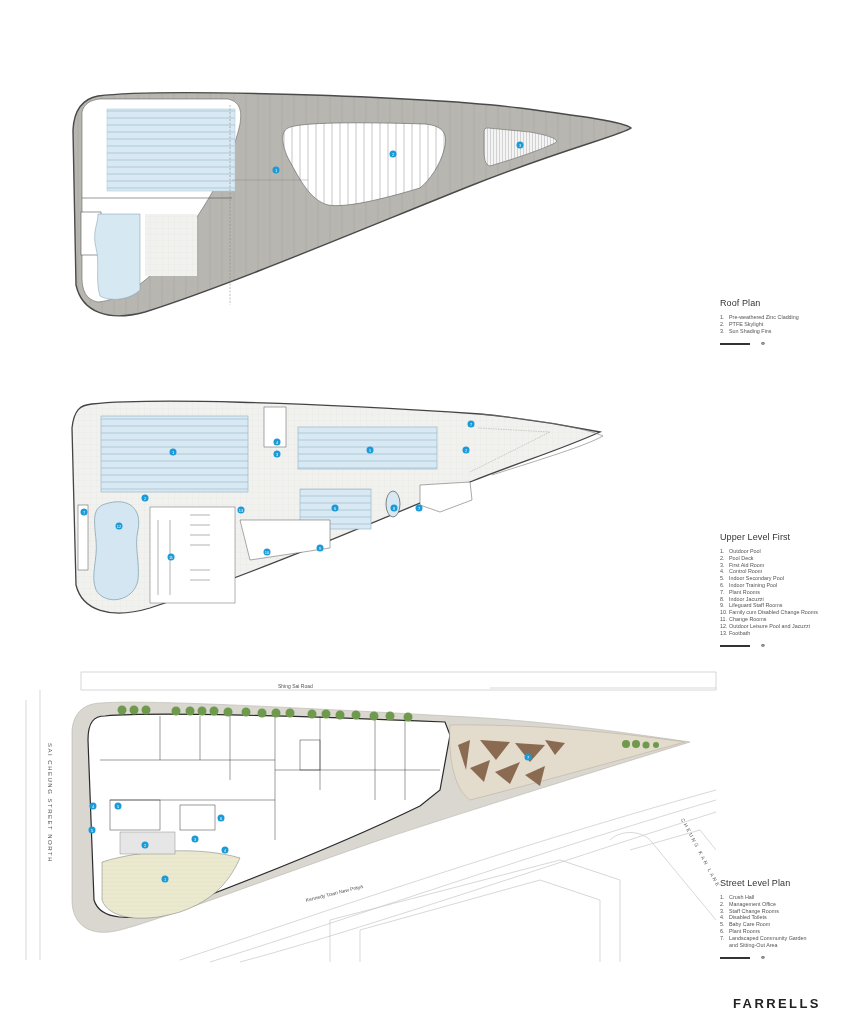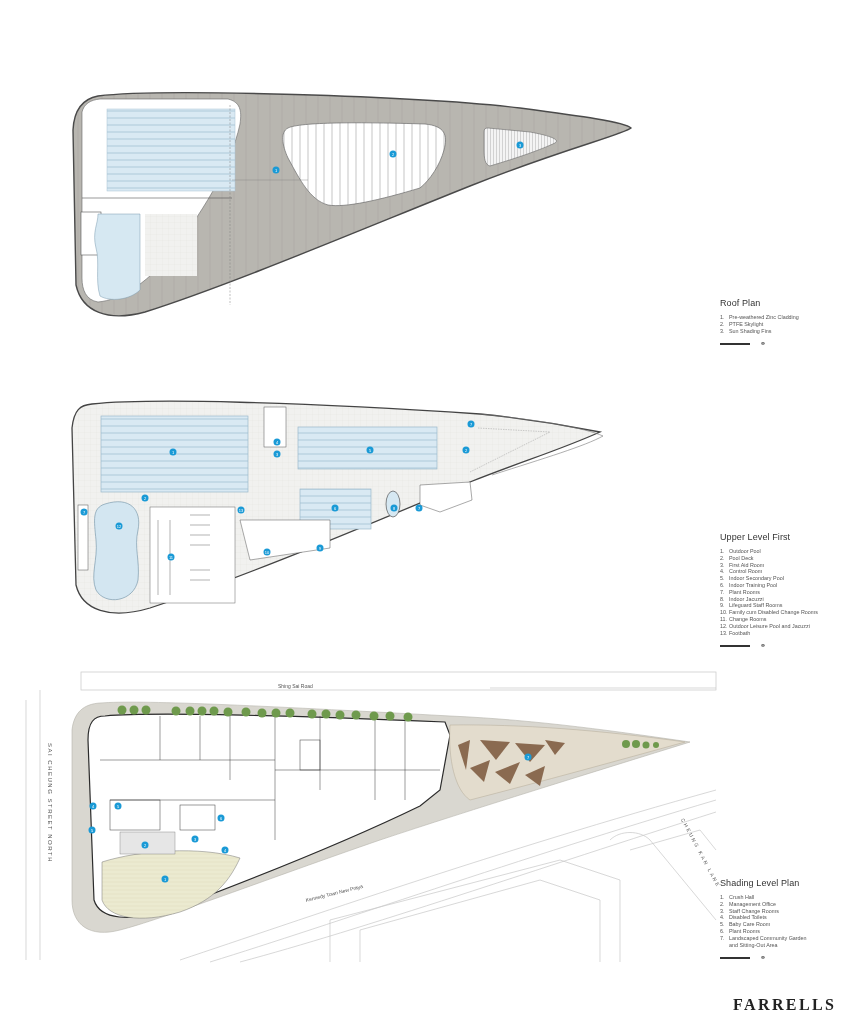--- a/index.html
+++ b/index.html
@@ -6,21 +6,21 @@
   body{width:861px;height:1024px;position:relative;overflow:hidden;font-family:"Liberation Sans",sans-serif;color:#3a3a3a;}
   .plan{position:absolute;left:0;top:0;}
   .legend{position:absolute;left:720px;width:140px;}
   .legend h2{margin:0 0 6px 0;font-size:9px;font-weight:normal;color:#333;letter-spacing:0.1px;}
   .legend ol{margin:0;padding:0;list-style:none;}
   .legend li{font-size:5.4px;line-height:6.8px;color:#555;white-space:nowrap;}
   .legend li .n{display:inline-block;width:9px;}
   .scale{margin-top:6px;display:flex;align-items:center;gap:10px;}
   .scale .bar{width:30px;height:2px;background:#333;}
   .scale .north{font-size:7px;color:#444;}
-  .brand{position:absolute;left:733px;top:996px;font-size:16px;font-weight:bold;letter-spacing:2.4px;color:#222;font-family:Liberation Serif, serif;}
+  .brand{position:absolute;left:733px;top:996px;font-size:13px;font-weight:bold;letter-spacing:2.4px;color:#222;}
   .marker{position:absolute;width:7px;height:7px;border-radius:50%;background:#1a9ad6;color:#fff;font-size:4px;line-height:7px;text-align:center;transform:translate(-50%,-50%);}
   .road-label{position:absolute;font-size:5px;color:#555;white-space:nowrap;}
 </style>
 </head>
 <body>
 
 <svg class="plan" width="861" height="1024" viewBox="0 0 861 1024" xmlns="http://www.w3.org/2000/svg">
   <defs>
     <pattern id="lanes" width="10" height="7" patternUnits="userSpaceOnUse">
       <rect width="10" height="7" fill="#d9e9f3"></rect>
@@ -237,21 +237,21 @@
     <li><span class="n">12.</span><span>Outdoor Leisure Pool and Jacuzzi</span></li>
     <li><span class="n">13.</span><span>Footbath</span></li>
   </ol>
   <div class="scale">
     <span class="bar"></span>
     <span class="north">⚭</span>
   </div>
 </div>
 
 <div class="legend" style="top:878px;">
-  <h2>Shading Level Plan</h2>
+  <h2>Street Level Plan</h2>
   <ol>
     <li><span class="n">1.</span><span>Crush Hall</span></li>
     <li><span class="n">2.</span><span>Management Office</span></li>
     <li><span class="n">3.</span><span>Staff Change Rooms</span></li>
     <li><span class="n">4.</span><span>Disabled Toilets</span></li>
     <li><span class="n">5.</span><span>Baby Care Room</span></li>
     <li><span class="n">6.</span><span>Plant Rooms</span></li>
     <li><span class="n">7.</span><span>Landscaped Community Garden</span></li>
     <li><span class="n"></span><span>and Sitting-Out Area</span></li>
   </ol>

